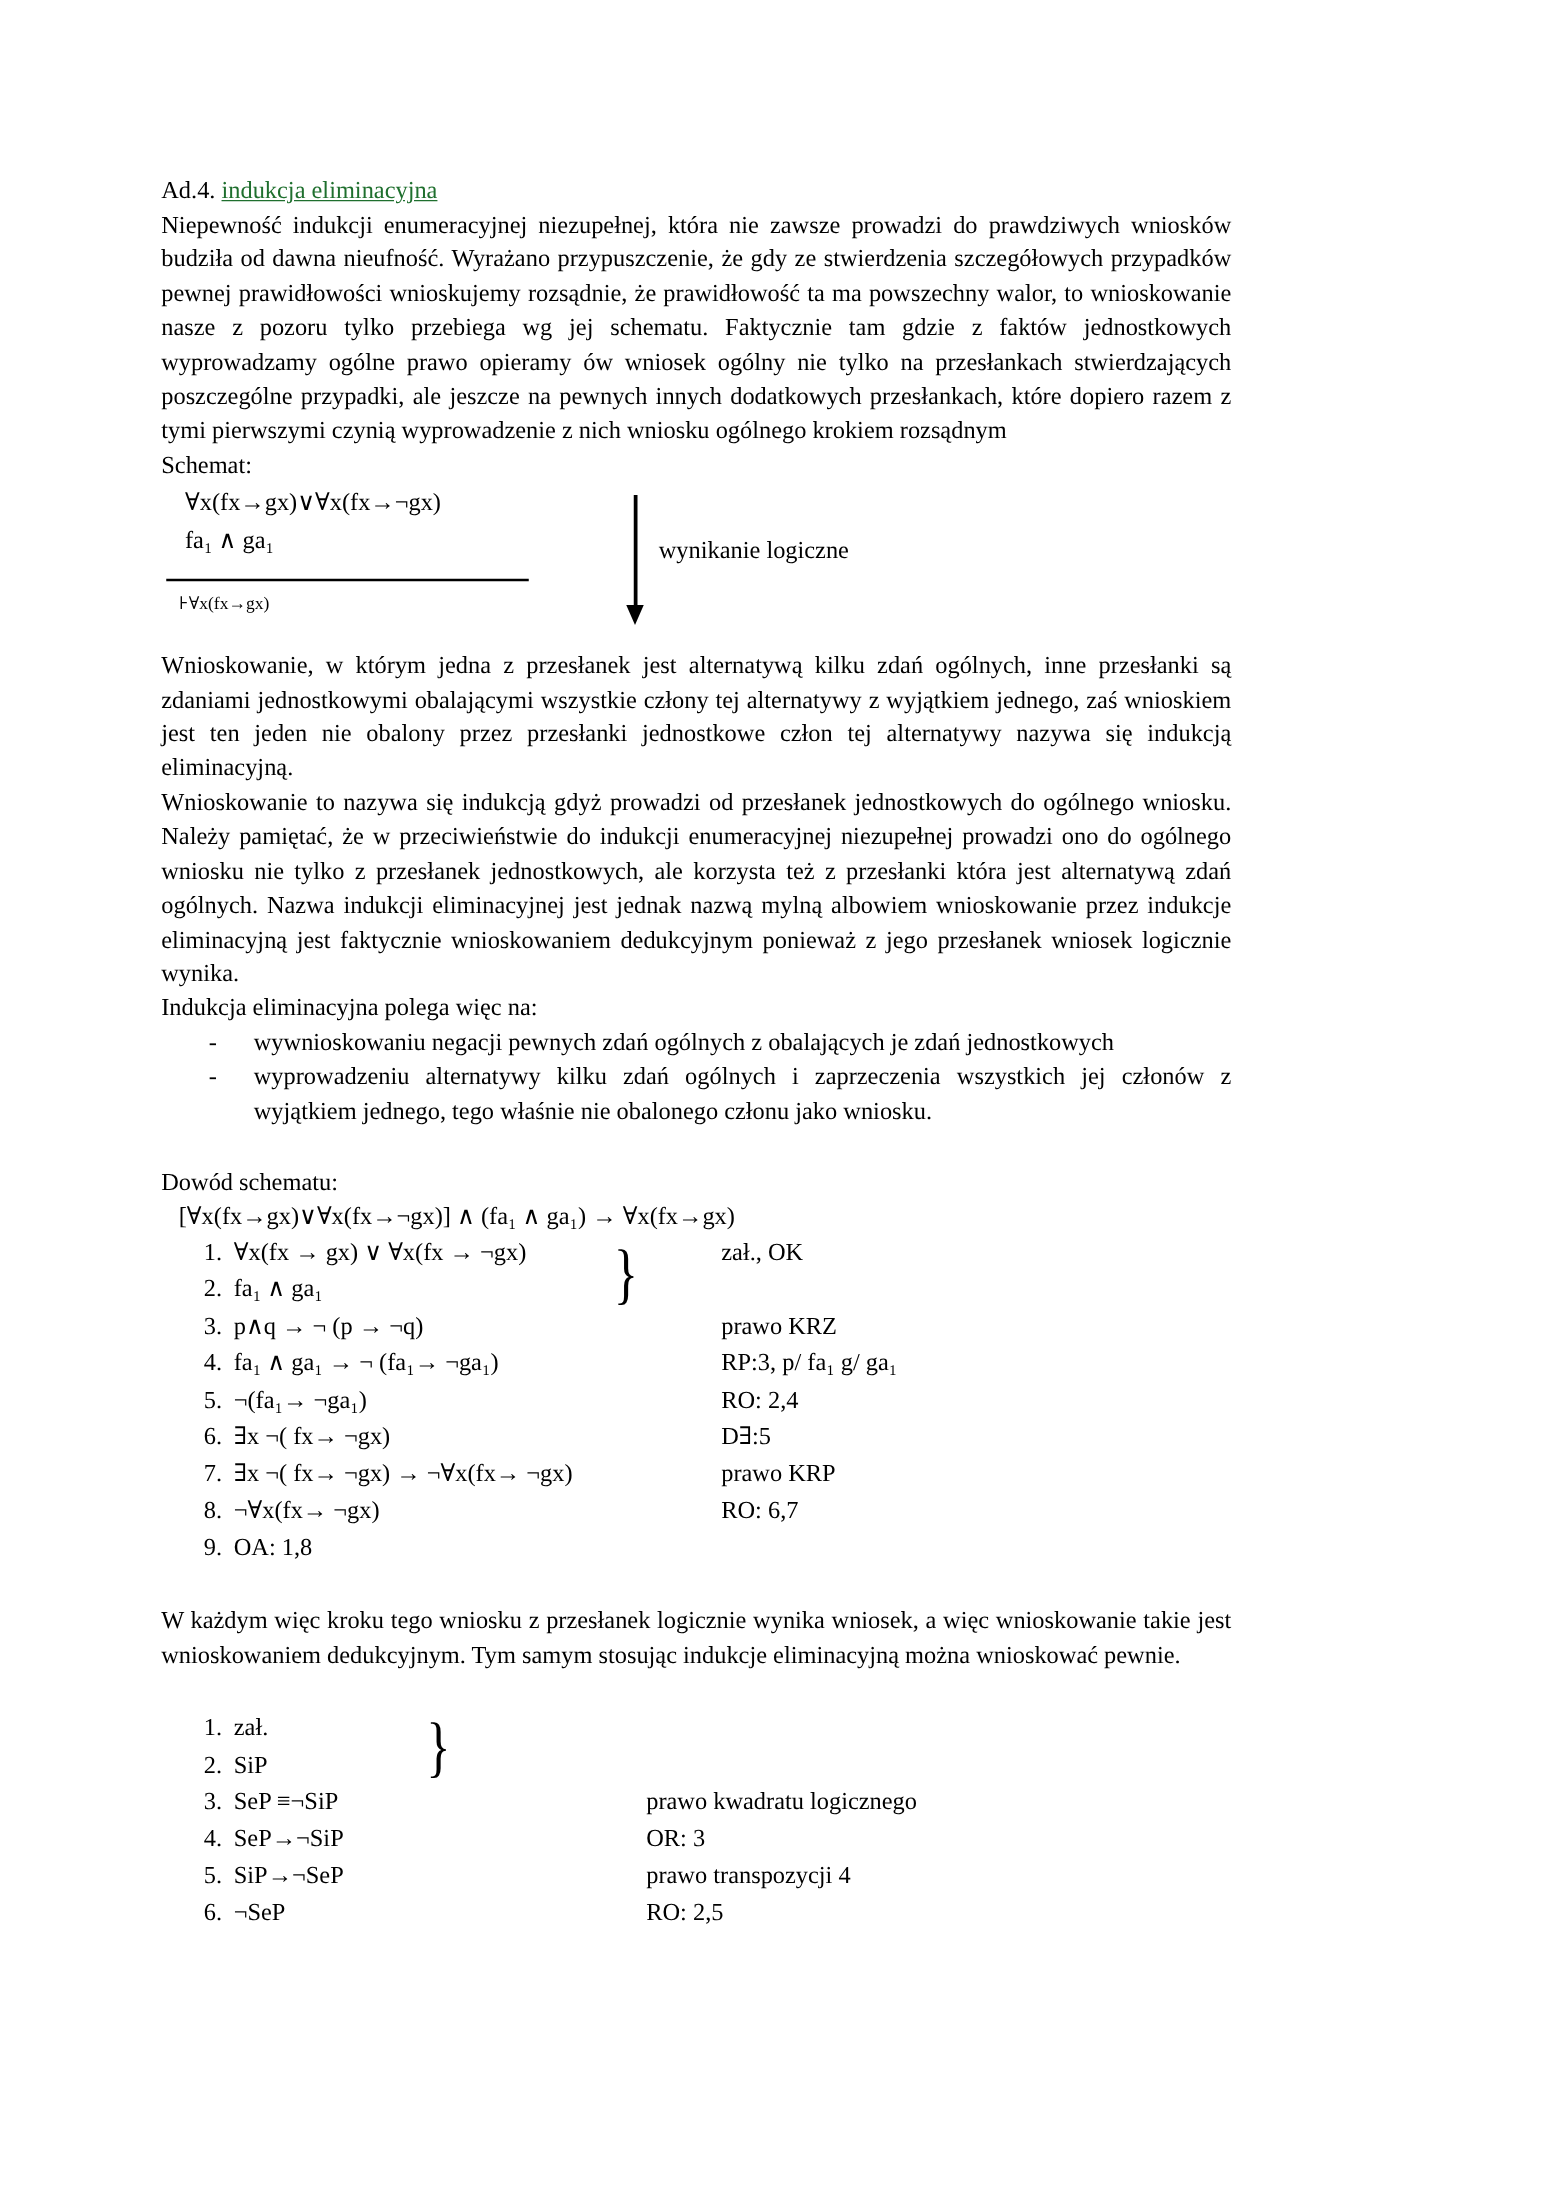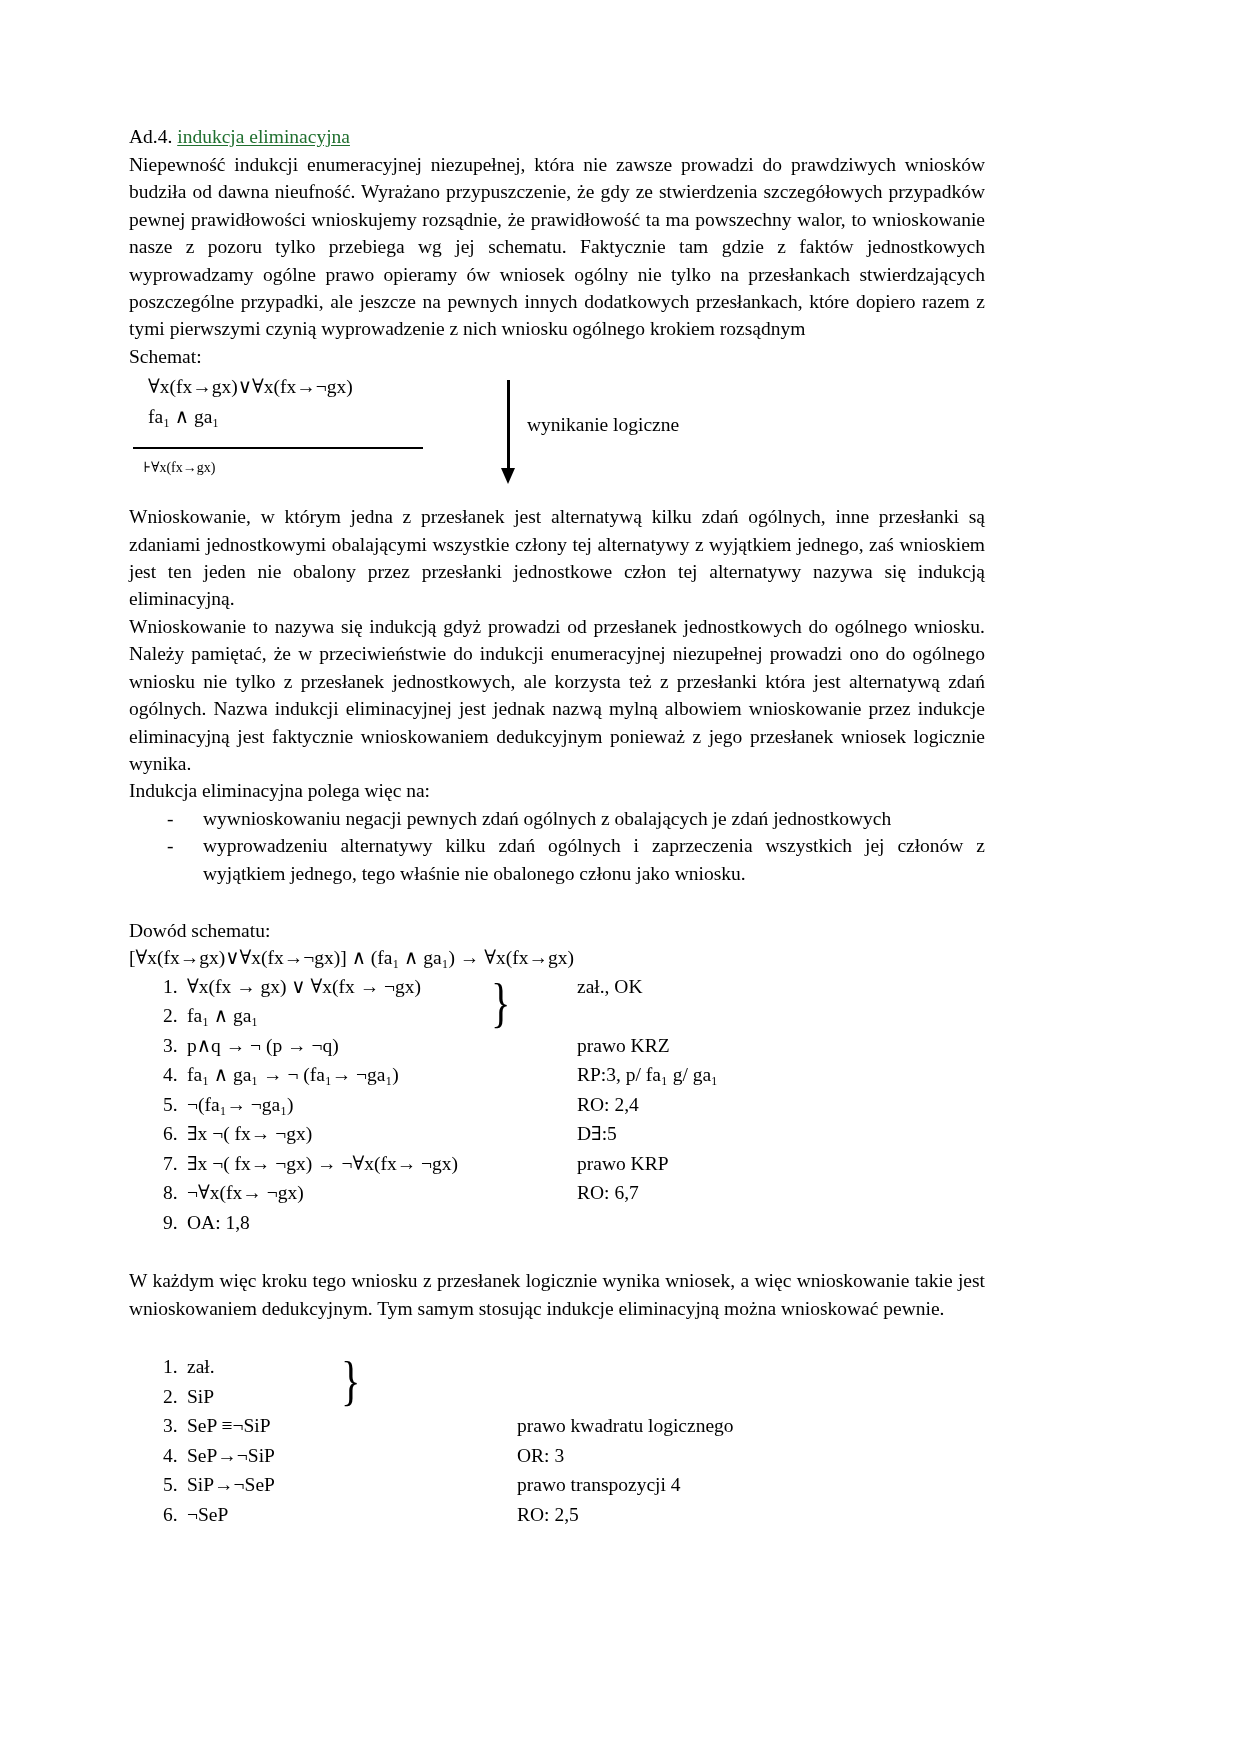--- a/index.html
+++ b/index.html
@@ -11,21 +11,21 @@
     width: 1240px;
     height: 1754px;
     font-family: "Liberation Serif", "DejaVu Serif", serif;
     color: #000000;
     position: relative;
     overflow: hidden;
   }
   .page {
     position: absolute;
     left: 129px;
-    top: 124px;
+    top: 140px;
     width: 856px;
   }
   .heading-line {
     font-size: 19.5px;
     line-height: 26px;
     margin-bottom: 1px;
     white-space: nowrap;
   }
   .heading-label {
     color: #000000;
@@ -45,20 +45,21 @@
     hyphens: none;
   }
   .plain {
     font-size: 19.5px;
     line-height: 27.4px;
   }
   .formula {
     font-size: 19.5px;
     line-height: 27.4px;
     white-space: nowrap;
+    margin-left: 14px;
   }
   .gap-md { height: 20px; }
   .gap-lg { height: 30px; }
 
   
   .schema-block {
     position: relative;
     margin-top: 2px;
   }
   .schema-lines { width: 430px; }

